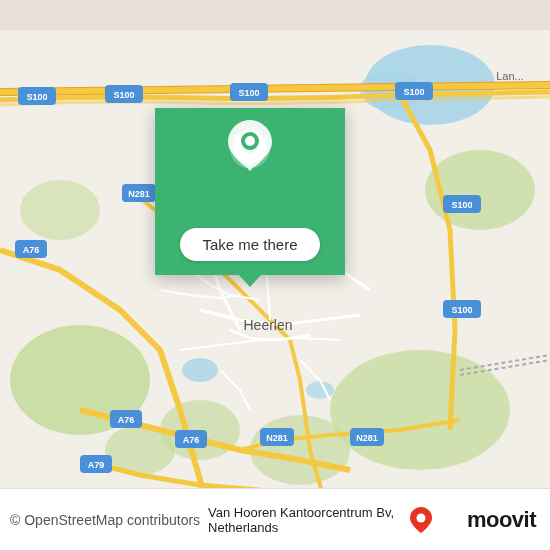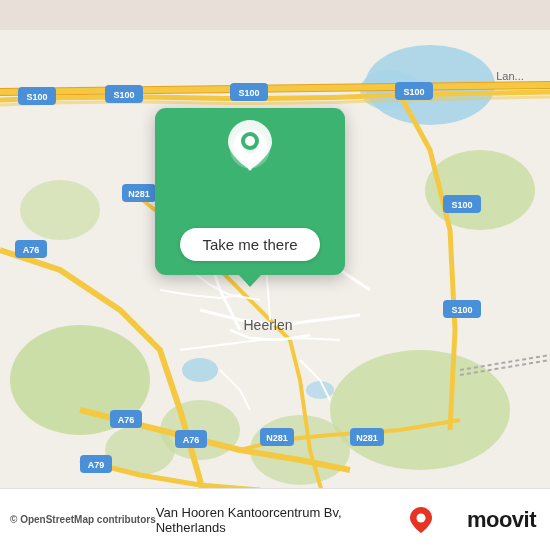--- a/index.html
+++ b/index.html
@@ -28,21 +28,21 @@
       height: 100%;
     }
 
     
     #popup-card {
       position: absolute;
       top: 108px;
       left: 155px;
       width: 190px;
       background: #3cb371;
-      border-radius: 11px;
+      border-radius: 0;
       padding: 18px 16px 14px 16px;
       display: flex;
       flex-direction: column;
       align-items: center;
       box-shadow: 0 4px 16px rgba(0,0,0,0.25);
       z-index: 10;
     }
 
     #popup-card::after {
       content: '';
@@ -86,31 +86,30 @@
       background: #ffffff;
       border-top: 1px solid #e0e0e0;
       display: flex;
       align-items: center;
       justify-content: space-between;
       padding: 0 14px 0 10px;
       z-index: 20;
     }
 
     #copyright-text {
-      font-size: 10px;
+      font-size: 14px;
       color: #555;
-      font-weight: bold;
     }
 
     #location-name {
       font-size: 13px;
       color: #222;
       font-weight: 400;
       flex: 1;
-      margin-left: 0;
+      margin-left: 8px;
     }
 
     .moovit-logo {
       display: flex;
       align-items: center;
       gap: 4px;
     }
 
     .moovit-text {
       font-size: 22px;

